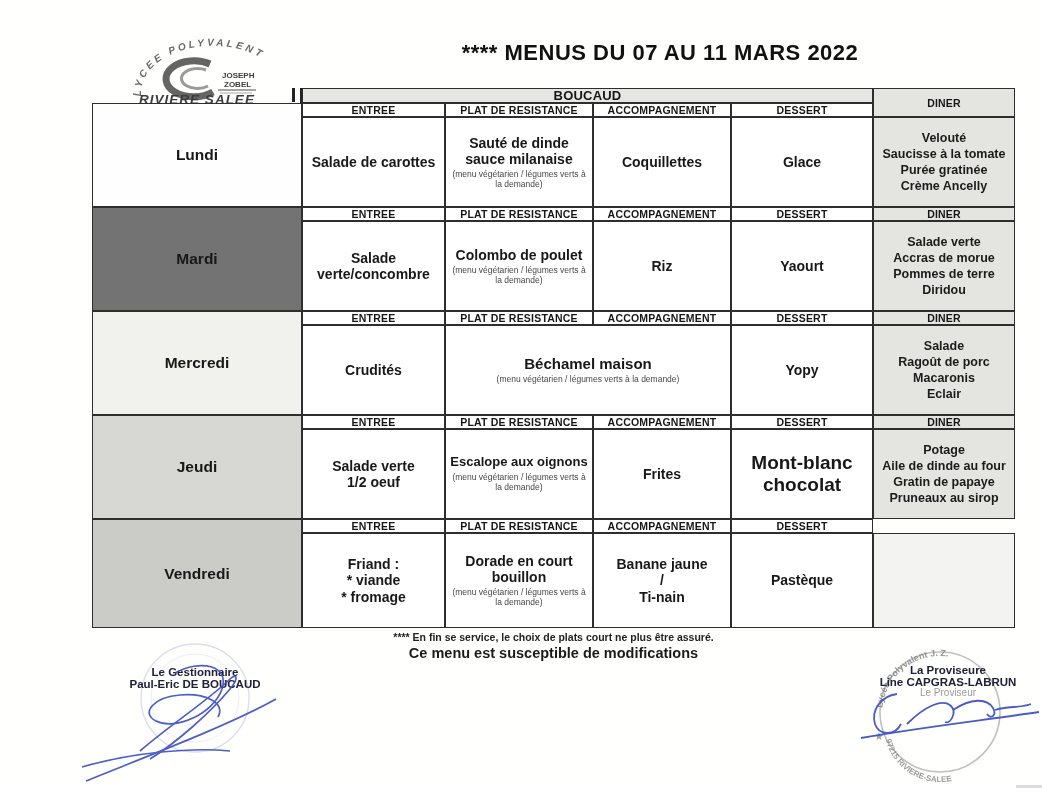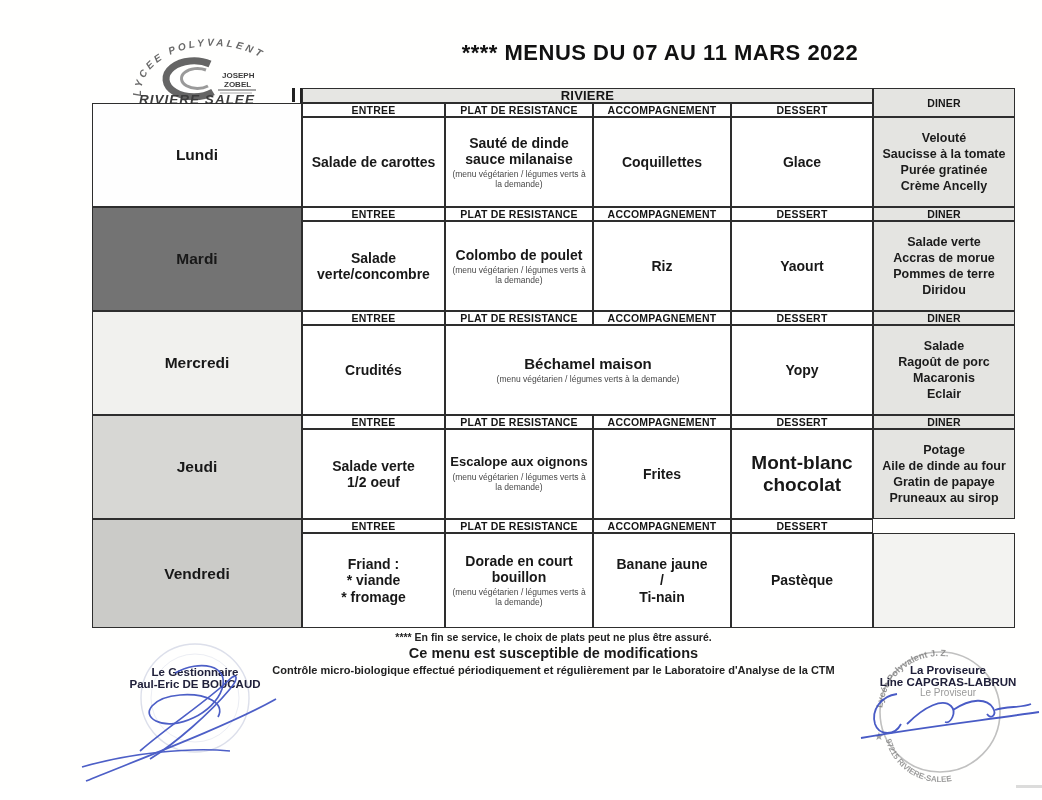--- a/index.html
+++ b/index.html
@@ -77,21 +77,21 @@
     <line x1="100" y1="60" x2="138" y2="60" stroke="#8a8a8a" stroke-width="1.5"></line>
     <line x1="102" y1="63" x2="134" y2="63" stroke="#aaaaaa" stroke-width="1"></line>
   </svg>
   <div class="school-name">RIVIERE SALEE</div>
   <div class="tick tick1"></div>
   <div class="tick tick2"></div>
   <div class="tick tick3"></div>
 
   <div class="menu-table">
 
-    <div class="cell hdr dejeuner" style="grid-area:1/2/2/6">RIVIERE</div>
+    <div class="cell hdr dejeuner" style="grid-area:1/2/2/6">BOUCAUD</div>
     <div class="cell hdr diner-gray" style="grid-area:1/6/3/7">DINER</div>
     <div class="cell hdr" style="grid-area:2/2/3/3">ENTREE</div>
     <div class="cell hdr" style="grid-area:2/3/3/4">PLAT DE RESISTANCE</div>
     <div class="cell hdr" style="grid-area:2/4/3/5">ACCOMPAGNEMENT</div>
     <div class="cell hdr" style="grid-area:2/5/3/6">DESSERT</div>
 
     <div class="cell day bg-lun" style="grid-area:2/1/4/2">Lundi</div>
     <div class="cell" style="grid-area:3/2/4/3">
         <div class="main ml">Salade de carottes</div>
       </div>
@@ -216,23 +216,22 @@
       </div>
     <div class="cell" style="grid-area:11/5/12/6">
         <div class="main ml">Pastèque</div>
       </div>
     <div class="cell diner-empty" style="grid-area:11/6/12/7">
         <div class="dinertxt ml"></div>
       </div>
   </div>
 
   <div class="footnotes">
-    <div class="fn1">**** En fin se service, le choix de plats peut ne plus être assuré.</div>
+    <div class="fn1">**** En fin se service, le choix de plats court ne plus être assuré.</div>
     <div class="fn2">Ce menu est susceptible de modifications</div>
-    <div class="fn3">Contrôle micro-biologique effectué périodiquement et régulièrement par le Laboratoire d'Analyse de la CTM</div>
   </div>
 
   <svg class="stamp-svg" style="left:100px;top:640px" width="200" height="150" viewBox="0 0 200 150">
     <circle cx="95" cy="58" r="54" fill="none" stroke="#9aa4c6" stroke-width="1.4" opacity="0.35"></circle>
     <circle cx="95" cy="58" r="44" fill="none" stroke="#9aa4c6" stroke-width="0.8" opacity="0.25"></circle>
   </svg>
   <div class="sig-left">
     <div class="sig-role">Le Gestionnaire</div>
     <div class="sig-name">Paul-Eric DE BOUCAUD</div>
   </div>

